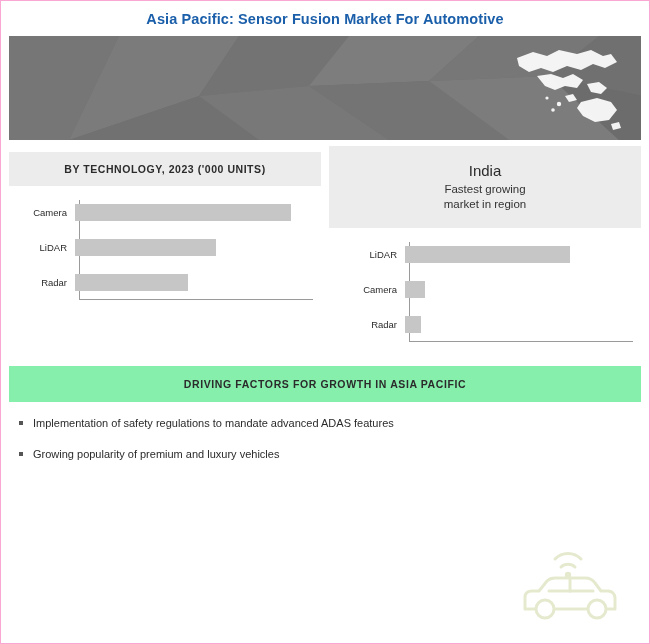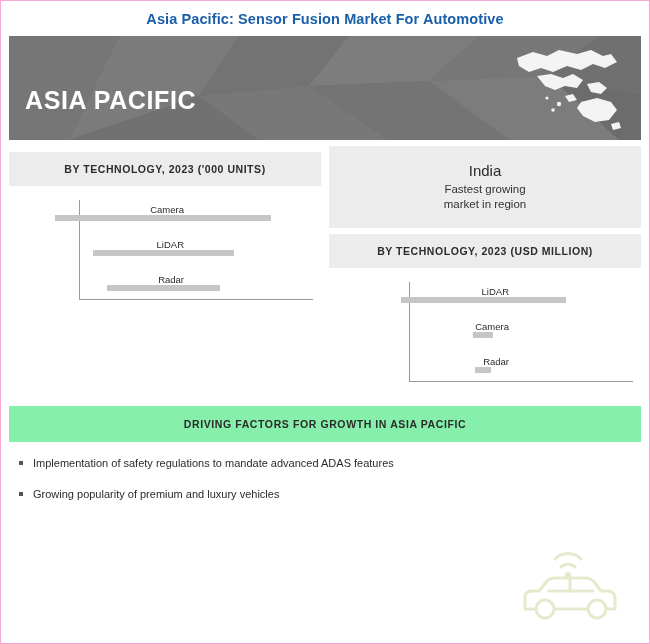--- a/index.html
+++ b/index.html
@@ -138,21 +138,20 @@
     height: 1px;
     background: #9a9a9a;
   }
   .bar-row {
     position: absolute;
     left: 0;
     right: 4px;
     height: 17px;
     display: flex;
     align-items: center;
-    flex-direction: column;
   }
   .bar-label {
     width: 58px;
     text-align: right;
     padding-right: 8px;
     font-size: 9.5px;
     color: #2b2b2b;
     box-sizing: border-box;
   }
   .bar {
@@ -223,21 +222,20 @@
       <polygon points="230,0 340,0 300,50 190,60" fill="#787878"></polygon>
       <polygon points="60,104 190,60 250,104" fill="#757575"></polygon>
       <polygon points="250,104 190,60 300,50 380,104" fill="#818181"></polygon>
       <polygon points="340,0 470,0 420,45 300,50" fill="#8b8b8b"></polygon>
       <polygon points="380,104 300,50 420,45 500,104" fill="#7a7a7a"></polygon>
       <polygon points="470,0 590,0 540,40 420,45" fill="#7f7f7f"></polygon>
       <polygon points="500,104 420,45 540,40 610,104" fill="#888888"></polygon>
       <polygon points="590,0 634,0 634,60 540,40" fill="#737373"></polygon>
       <polygon points="610,104 540,40 634,60 634,104" fill="#6b6b6b"></polygon>
     </svg>
-    <div class="hero-label">ASIA PACIFIC</div>
     <svg class="hero-map" viewBox="0 0 120 88">
       <g fill="#ffffff" opacity="0.92">
         <path d="M10,14 L26,8 L40,12 L52,6 L70,10 L84,6 L96,12 L104,10 L110,18 L98,24 L86,20 L74,26 L60,22 L46,28 L34,24 L22,28 L12,22 Z"></path>
         <path d="M30,32 L44,30 L56,34 L66,30 L76,36 L70,44 L58,42 L48,46 L38,42 Z"></path>
         <path d="M80,40 L92,38 L100,44 L94,50 L84,48 Z"></path>
         <path d="M58,52 L66,50 L70,56 L62,58 Z"></path>
         <path d="M74,58 L90,54 L104,58 L110,66 L102,76 L88,78 L76,72 L70,64 Z"></path>
         <path d="M104,80 L112,78 L114,84 L106,86 Z"></path>
         <circle cx="52" cy="60" r="2.2"></circle>
         <circle cx="46" cy="66" r="1.8"></circle>
@@ -270,21 +268,20 @@
         </div>
       </div>
     </div>
 
     <div class="col">
       <div class="card-top">
         <div class="india">India</div>
         <div class="sub">Fastest growing</div>
         <div class="sub">market in region</div>
       </div>
-      <div class="card-head">BY TECHNOLOGY, 2023 (USD MILLION)</div>
       <div class="chart chart-right">
         <div class="chart-inner">
           <div class="axis"></div>
           <div class="axis-x"></div>
 
           <div class="bar-row" style="top:8px;">
             <div class="bar-label">LiDAR</div>
             <div class="bar" style="width:165px;"></div>
           </div>
           <div class="bar-row" style="top:43px;">

